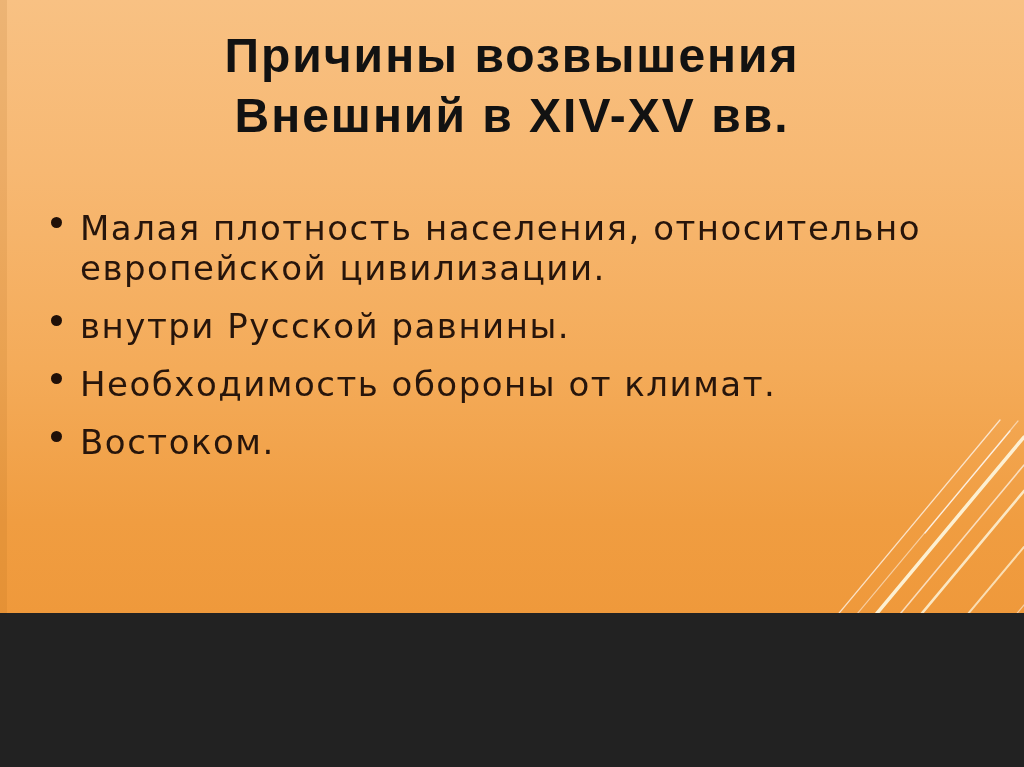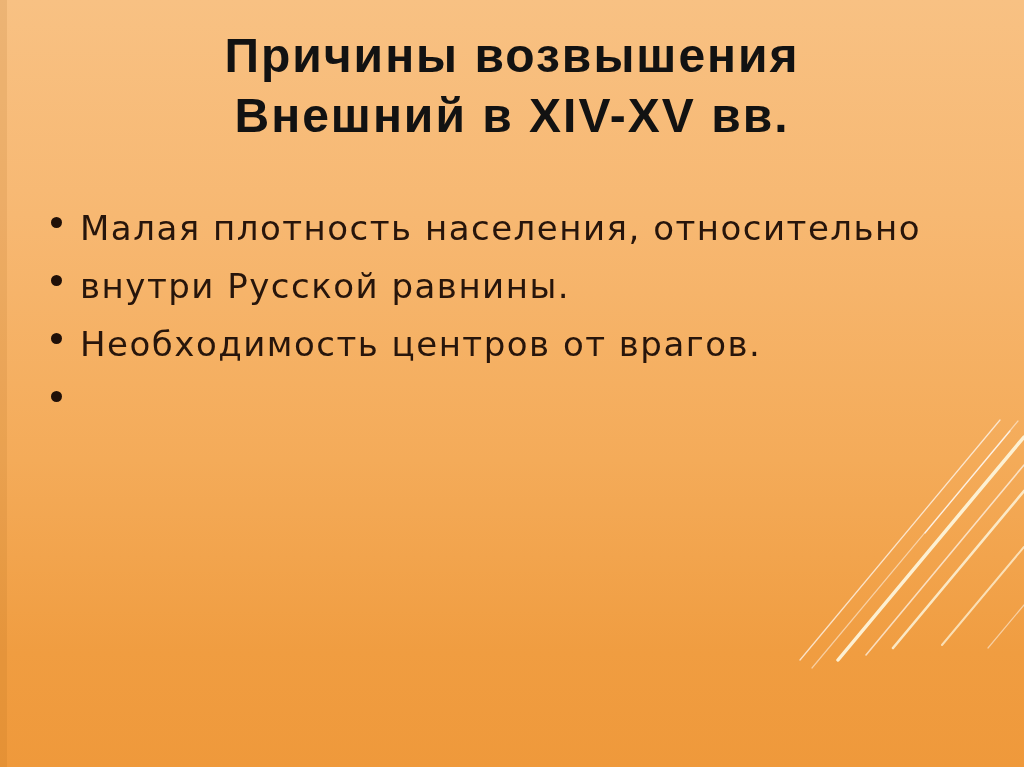--- a/index.html
+++ b/index.html
@@ -3,21 +3,21 @@
 <meta charset="utf-8">
 <style>
   html, body {
     margin: 0;
     padding: 0;
     background: #222;
   }
   .slide {
     position: relative;
     width: 1024px;
-    height: 767px;
+    height: 613px;
     overflow: hidden;
     background: linear-gradient(180deg, #f8c183 0%, #f7b872 28%, #f4ab59 60%, #f09d41 85%, #ef993b 100%);
     font-family: "DejaVu Sans", "Liberation Sans", sans-serif;
   }
   
   .slide::before {
     content: "";
     position: absolute;
     left: 0; top: 0; bottom: 0;
     width: 7px;
@@ -71,31 +71,33 @@
 
   <div class="title">
     <div>Причины возвышения</div>
     <div>Внешний в XIV-XV вв.</div>
   </div>
 
   <ul class="bullets">
     <li>
       <span class="bullet-marker"></span>
       <div>Малая плотность населения, относительно</div>
+      <div>европейской цивилизации.</div>
     </li>
     <li>
       <span class="bullet-marker"></span>
       <div>внутри Русской равнины.</div>
     </li>
     <li>
       <span class="bullet-marker"></span>
-      <div>Необходимость центров от врагов.</div>
+      <div>Необходимость обороны от климат.</div>
     </li>
     <li>
       <span class="bullet-marker"></span>
+      <div>Востоком.</div>
     </li>
   </ul>
 
   <svg class="deco" width="1024" height="767" viewBox="0 0 1024 767">
     <g stroke-linecap="round" fill="none">
       <line x1="800" y1="660" x2="1000" y2="420" stroke="#ffffff" stroke-opacity="0.70" stroke-width="1.3"></line>
       <line x1="812" y1="668" x2="1018" y2="421" stroke="#ffffff" stroke-opacity="0.50" stroke-width="1.2"></line>
       <line x1="838" y1="660" x2="1024" y2="437" stroke="#fdf4da" stroke-opacity="0.95" stroke-width="3.5"></line>
       <line x1="866" y1="655" x2="1024" y2="465" stroke="#ffffff" stroke-opacity="0.65" stroke-width="1.6"></line>
       <line x1="893" y1="648" x2="1024" y2="491" stroke="#fdf4da" stroke-opacity="0.85" stroke-width="2.6"></line>

